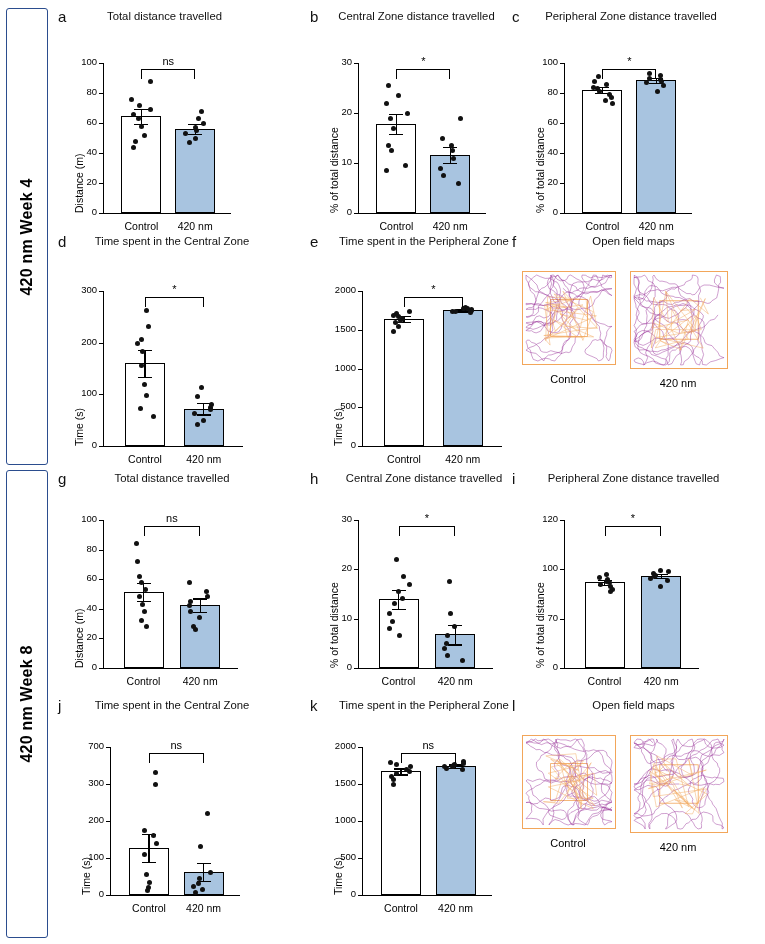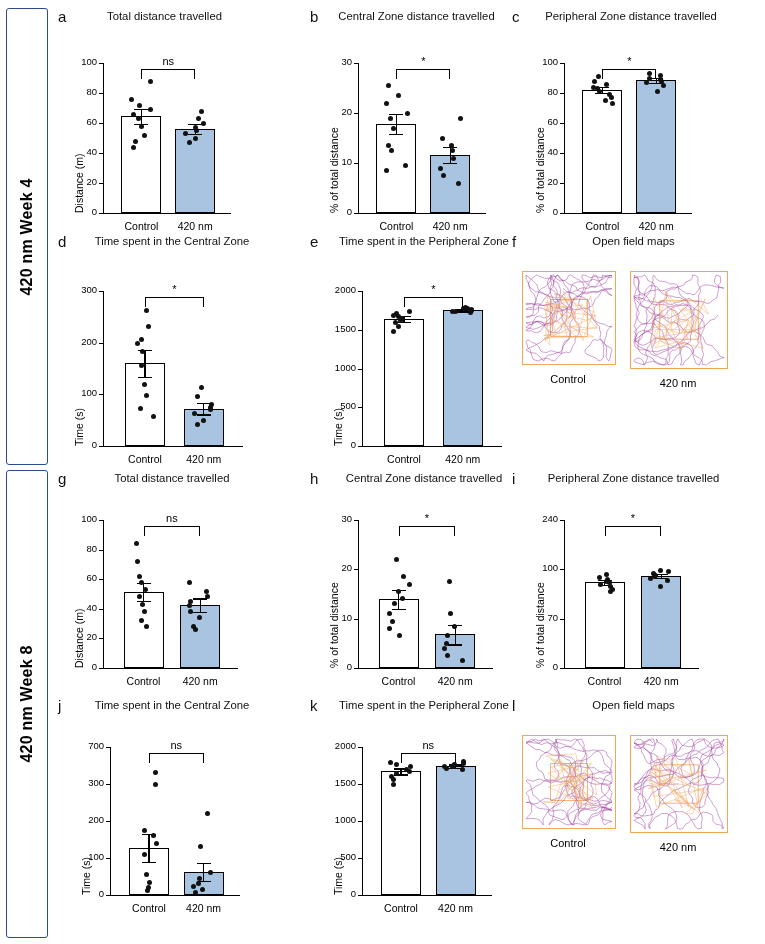--- a/index.html
+++ b/index.html
@@ -439,21 +439,21 @@
         <div class="plot" style="left:0;top:0;width:235px;height:220px;">
           <div class="axisline" style="left:52px;top:50px;width:1.3px;height:148px;"></div>
           <div class="axisline" style="left:52px;top:198px;width:135px;height:1.3px;"></div>
           <div class="ytickmark" style="left:48px;top:198px;"></div>
           <div class="ytick" style="left:12px;top:191px;width:34px;">0</div>
           <div class="ytickmark" style="left:48px;top:148.66666666666669px;"></div>
           <div class="ytick" style="left:12px;top:141.66666666666669px;width:34px;">70</div>
           <div class="ytickmark" style="left:48px;top:99.33333333333334px;"></div>
           <div class="ytick" style="left:12px;top:92.33333333333334px;width:34px;">100</div>
           <div class="ytickmark" style="left:48px;top:50px;"></div>
-          <div class="ytick" style="left:12px;top:43px;width:34px;">240</div>
+          <div class="ytick" style="left:12px;top:43px;width:34px;">120</div>
           <div class="ylabel" style="left:22px;top:198px;">% of total distance</div>
           <div class="bar" style="left:72.5px;top:112.16000000000001px;width:40px;height:85.83999999999999px;background:#ffffff;border-color:#000000;"></div>
           <div class="errbar" style="left:91.9px;top:109.69333333333333px;height:4.933333333333337px;"></div>
           <div class="errcap" style="left:85.5px;top:109.69333333333333px;width:14px;"></div>
           <div class="errcap" style="left:85.5px;top:114.62666666666667px;width:14px;"></div>
           <div class="xlab" style="left:56.5px;top:205px;width:72px;">Control</div>
           <div class="dot" style="left:92.27912379972565px;top:101.76666666666667px;"></div>
           <div class="dot" style="left:84.7795267489712px;top:104.72666666666667px;"></div>
           <div class="dot" style="left:93.02735768175583px;top:106.7px;"></div>
           <div class="dot" style="left:92.1028635116598px;top:108.67333333333333px;"></div>

